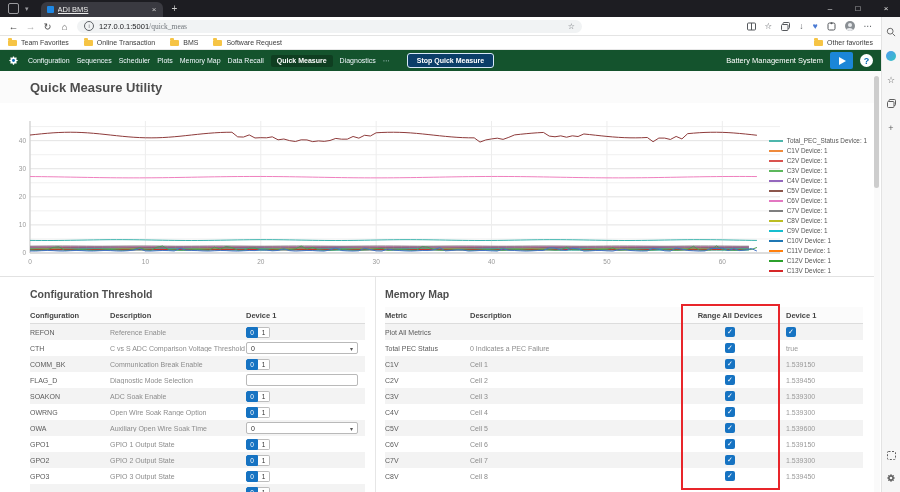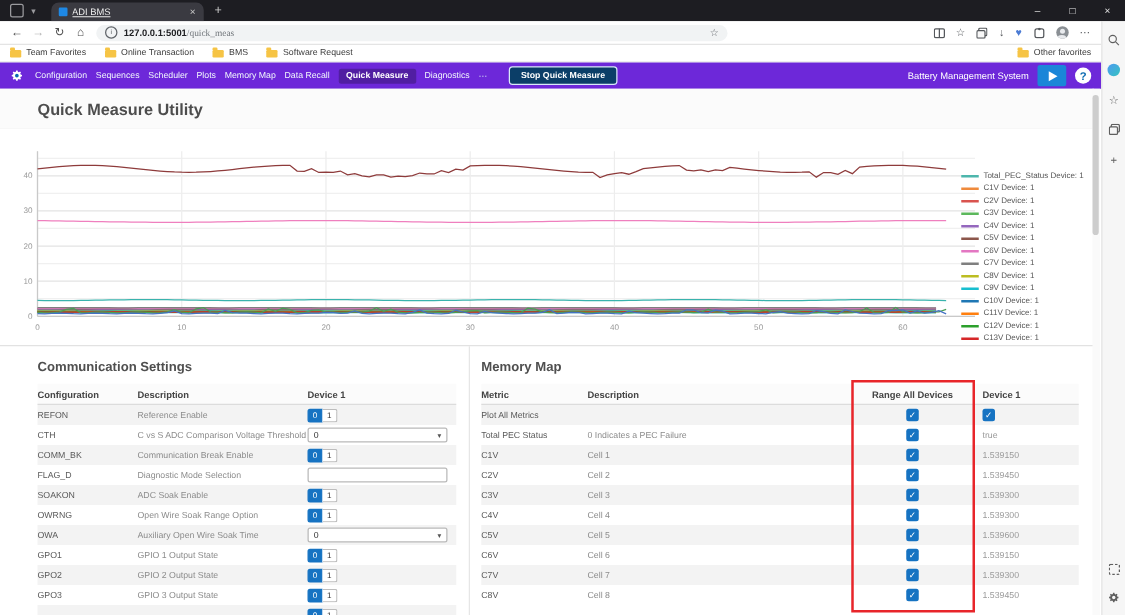--- a/index.html
+++ b/index.html
@@ -22,40 +22,40 @@
   
   .toolbar{position:absolute;top:17px;left:0;right:19px;height:19px;background:#fff;border-bottom:1px solid #e4e4e4;
            display:flex;align-items:center;padding:0 5px;box-sizing:border-box;}
   .nav-btn{color:#4c4c4c;font-size:9.5px;width:17px;text-align:center;}
   .nav-btn.disabled{color:#b5b5b5;}
   .addr{width:505px;height:13px;background:#f1f3f4;border-radius:7px;display:flex;align-items:center;
         padding:0 7px;gap:5px;margin-left:4px;box-sizing:border-box;}
   .info-badge{width:8px;height:8px;border:1px solid #5f6368;border-radius:50%;color:#5f6368;font-size:5.5px;
               display:flex;align-items:center;justify-content:center;flex:0 0 auto;}
   .url{font-size:7.5px;white-space:nowrap;}
-  .url .host{color:#202124;font-weight:bold;}
+  .url .host{color:#202124;}
   .url .path{color:#70757a;font-family:Liberation Serif, serif;}
   .addr-star{margin-left:auto;color:#5f6368;font-size:8px;}
   .tool-icons{display:flex;align-items:center;gap:9px;margin-left:auto;margin-right:4px;}
   .ti{color:#55585c;font-size:8.5px;line-height:1;display:flex;align-items:center;justify-content:center;}
   .ti.blue{color:#4b7bd4;}
   .avatar{width:10px;height:10px;border-radius:50%;background:#8a8f94;position:relative;overflow:hidden;}
   .avatar:before{content:"";position:absolute;left:3px;top:2px;width:4px;height:4px;border-radius:50%;background:#e8eaed;}
   .avatar:after{content:"";position:absolute;left:1.5px;top:6.5px;width:7px;height:5px;border-radius:50%;background:#e8eaed;}
 
   
   .bookmarks{position:absolute;top:36px;left:0;right:19px;height:14px;background:#fff;border-bottom:1px solid #e7e7e7;
              display:flex;align-items:center;padding:0 8px;gap:15px;font-size:7px;color:#3c3c3c;box-sizing:border-box;}
   .bm-item{display:flex;gap:4px;align-items:center;white-space:nowrap;}
   .folder{width:9px;height:6px;background:#f6c445;border-radius:1px;position:relative;flex:0 0 auto;}
   .folder:before{content:"";position:absolute;top:-2px;left:0;width:4px;height:2px;background:#f6c445;border-radius:1px 1px 0 0;}
   .other-fav{margin-left:auto;display:flex;gap:4px;align-items:center;}
 
   
-  .navbar{position:absolute;top:50px;left:0;width:881px;height:21px;background:#6d28d9;display:flex;align-items:center;
+  .navbar{position:absolute;top:50px;left:0;width:881px;height:21px;background:#14532d;display:flex;align-items:center;
           padding:0 8px;gap:7px;box-sizing:border-box;}
   .gear-wrap{display:flex;align-items:center;margin-right:2px;}
   .nav-item{color:#f2f8fd;font-size:7px;white-space:nowrap;}
   .nav-item.active{background:rgba(0,0,0,.25);padding:2.5px 6px;border-radius:2px;font-weight:bold;color:#fff;}
   .nav-overflow{color:#dcebf7;font-size:7px;}
   .stop-btn{background:#0b3e68;border:1px solid #d8e9f8;color:#fff;font-size:7px;font-weight:bold;
             padding:3px 9px;border-radius:3px;margin-left:10px;white-space:nowrap;font-family:inherit;}
   .brand{margin-left:auto;color:#fff;font-size:7.5px;white-space:nowrap;}
   .play-btn{width:23px;height:17px;background:#1b86d8;border-radius:2px;display:flex;align-items:center;justify-content:center;}
   .play-tri{width:0;height:0;border-left:7px solid #fff;border-top:4.5px solid transparent;border-bottom:4.5px solid transparent;margin-left:2px;}
@@ -332,21 +332,21 @@
         <span class="legend-swatch" style="background: rgb(214, 39, 40);"></span>
         <span class="legend-label">C13V Device: 1</span>
       </div>
     </div>
 </div>
 
 <div class="tables">
   <div class="v-divider"></div>
 
   <div class="panel-left">
-    <div class="panel-title">Communication Settings</div>
+    <div class="panel-title">Configuration Threshold</div>
     <div class="thead">
       <div class="c1">Configuration</div>
       <div class="c2">Description</div>
       <div class="c3">Device 1</div>
     </div>
     <div id="config-body">
         <div class="trow alt">
           <div class="c1 cfg-name">REFON</div>
           <div class="c2 cfg-desc">Reference Enable</div>
           <div class="c3">

